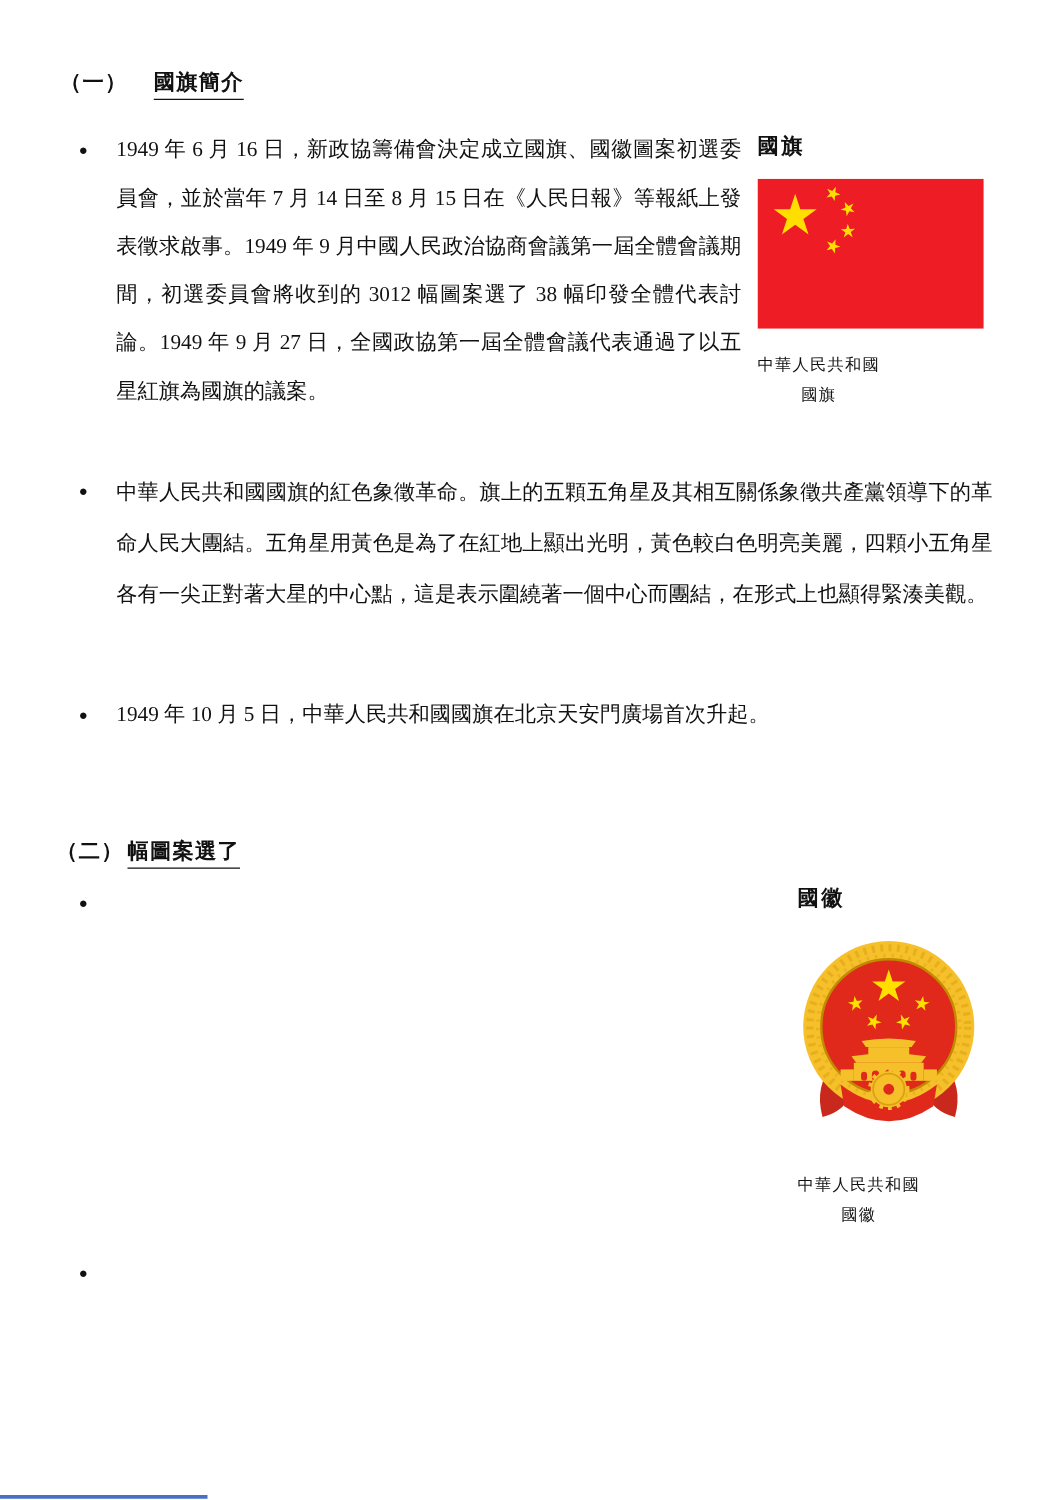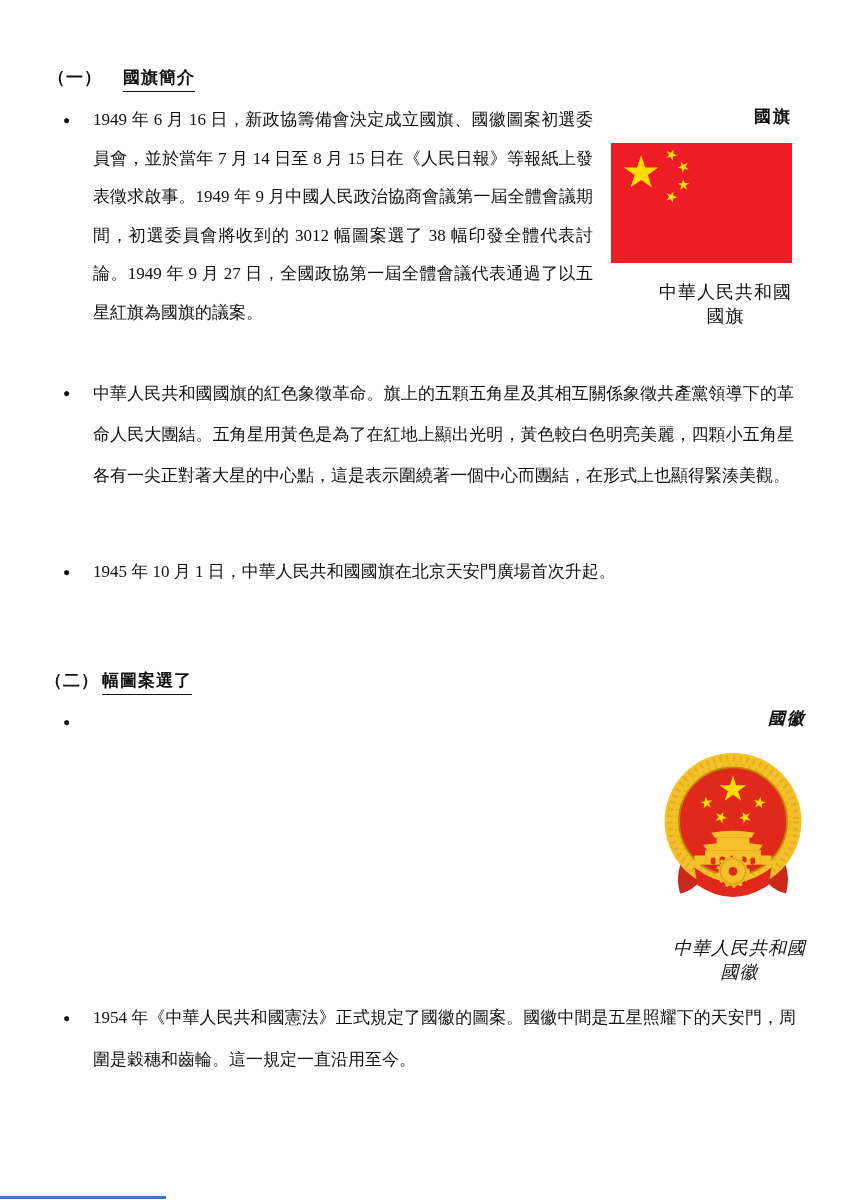--- a/index.html
+++ b/index.html
@@ -16,27 +16,27 @@
   #heading-emblem .title{margin-left:3px;}
 
   .bullet-item{position:absolute;padding-left:31px;font-size:17px;text-align:justify;}
   .bullet-item .marker{position:absolute;left:1px;top:0;font-size:12px;line-height:inherit;}
   #bullet-1{left:62px;top:101px;width:500px;line-height:38.5px;}
   #bullet-2{left:62px;top:373px;width:701px;line-height:41px;}
   #bullet-3{left:62px;top:553px;width:701px;line-height:38px;}
   #bullet-4{left:62px;top:702px;width:508px;line-height:41.5px;}
   #bullet-5{left:62px;top:997px;width:703px;line-height:42px;}
 
-  .figure{position:absolute;display:flex;flex-direction:column;align-items:flex-end;}
+  .figure{position:absolute;display:flex;flex-direction:column;align-items:flex-start;}
   .figure .fig-title{font-size:17px;font-weight:bold;line-height:20px;letter-spacing:2px;}
-  .figure .caption{font-size:18px;line-height:24px;text-align:center;letter-spacing:1px;}
+  .figure .caption{font-size:13px;line-height:24px;text-align:center;letter-spacing:1px;}
   #figure-flag{left:606px;top:107px;width:186px;}
   #figure-flag .fig-title{margin-bottom:16px;}
   #figure-flag .caption{margin-top:17px;}
-  #figure-emblem{left:654px;top:709px;width:152px;font-style:italic;}
+  #figure-emblem{left:638px;top:709px;width:152px;}
   #figure-emblem .fig-title{margin-bottom:21px;}
   #figure-emblem .caption{margin-top:27px;}
 
   .fill-flag-red{fill:var(--flag-red);}
   .fill-star-yellow{fill:var(--star-yellow);}
   .fill-gold{fill:var(--gold);}
   .stroke-gold-dark{stroke:var(--gold-dark);}
   .fill-emblem-red{fill:var(--emblem-red);}
   .fill-ribbon-red{fill:var(--ribbon-red);}
 
@@ -44,34 +44,34 @@
 </style>
 </head>
 <body>
 
 <svg width="0" height="0" style="position:absolute" aria-hidden="true">
   <defs>
     <path id="star" d="M0,-1 L0.2245,-0.309 L0.951,-0.309 L0.363,0.118 L0.588,0.809 L0,0.382 L-0.588,0.809 L-0.363,0.118 L-0.951,-0.309 L-0.2245,-0.309 Z"></path>
   </defs>
 </svg>
 
-<div class="heading" id="heading-flag" style="left: 48px; top: 66px;">
+<div class="heading" id="heading-flag" style="left: 48px; top: 54px;">
   <span class="num">（一）</span><span class="title">國旗簡介</span>
 </div>
 <div style="left:62px;top:101px;" class="bullet-item" id="bullet-1">
   <span class="marker">●</span>
   <span>1949 年 6 月 16 日，新政協籌備會決定成立國旗、國徽圖案初選委員會，並於當年 7 月 14 日至 8 月 15 日在《人民日報》等報紙上發表徵求啟事。1949 年 9 月中國人民政治協商會議第一屆全體會議期間，初選委員會將收到的 3012 幅圖案選了 38 幅印發全體代表討論。1949 年 9 月 27 日，全國政協第一屆全體會議代表通過了以五星紅旗為國旗的議案。</span>
 </div>
 <div class="bullet-item" id="bullet-2">
   <span class="marker">●</span>
   <span>中華人民共和國國旗的紅色象徵革命。旗上的五顆五角星及其相互關係象徵共產黨領導下的革命人民大團結。五角星用黃色是為了在紅地上顯出光明，黃色較白色明亮美麗，四顆小五角星各有一尖正對著大星的中心點，這是表示圍繞著一個中心而團結，在形式上也顯得緊湊美觀。</span>
 </div>
 <div class="bullet-item" id="bullet-3">
   <span class="marker">●</span>
-  <span>1945 年 10 月 1 日，中華人民共和國國旗在北京天安門廣場首次升起。</span>
+  <span>1949 年 10 月 5 日，中華人民共和國國旗在北京天安門廣場首次升起。</span>
 </div>
 
 <div class="figure" id="figure-flag">
   <div class="fig-title">國旗</div>
   <svg width="181" height="120" viewBox="0 0 30 20" preserveAspectRatio="none">
     <rect class="fill-flag-red" x="0" y="0" width="30" height="20"></rect>
     <use href="#star" class="fill-star-yellow" transform="translate(5,5) scale(3)"></use>
     <use href="#star" class="fill-star-yellow" transform="translate(10,2) rotate(-121) scale(1)"></use>
     <use href="#star" class="fill-star-yellow" transform="translate(12,4) rotate(-98) scale(1)"></use>
     <use href="#star" class="fill-star-yellow" transform="translate(12,7) rotate(-74) scale(1)"></use>
@@ -84,21 +84,20 @@
 </div>
 
 <div class="heading" id="heading-emblem" style="left:45px;top:669px;">
   <span class="num">（二）</span><span class="title">幅圖案選了</span>
 </div>
 <div class="bullet-item" id="bullet-4">
   <span class="marker">●</span>
 </div>
 <div class="bullet-item" id="bullet-5">
   <span class="marker">●</span>
-  <span>1954 年《中華人民共和國憲法》正式規定了國徽的圖案。國徽中間是五星照耀下的天安門，周圍是穀穗和齒輪。這一規定一直沿用至今。</span>
 </div>
 
 <div class="figure" id="figure-emblem">
   <div class="fig-title">國徽</div>
   <svg width="146" height="159" viewBox="0 0 300 330">
 
     <path class="fill-ribbon-red" d="M58 212 Q26 245 40 298 Q76 290 94 252 L80 222 Z"></path>
     <path class="fill-ribbon-red" d="M242 212 Q274 245 260 298 Q224 290 206 252 L220 222 Z"></path>
 
     <circle class="fill-gold" cx="150" cy="148" r="142"></circle>

